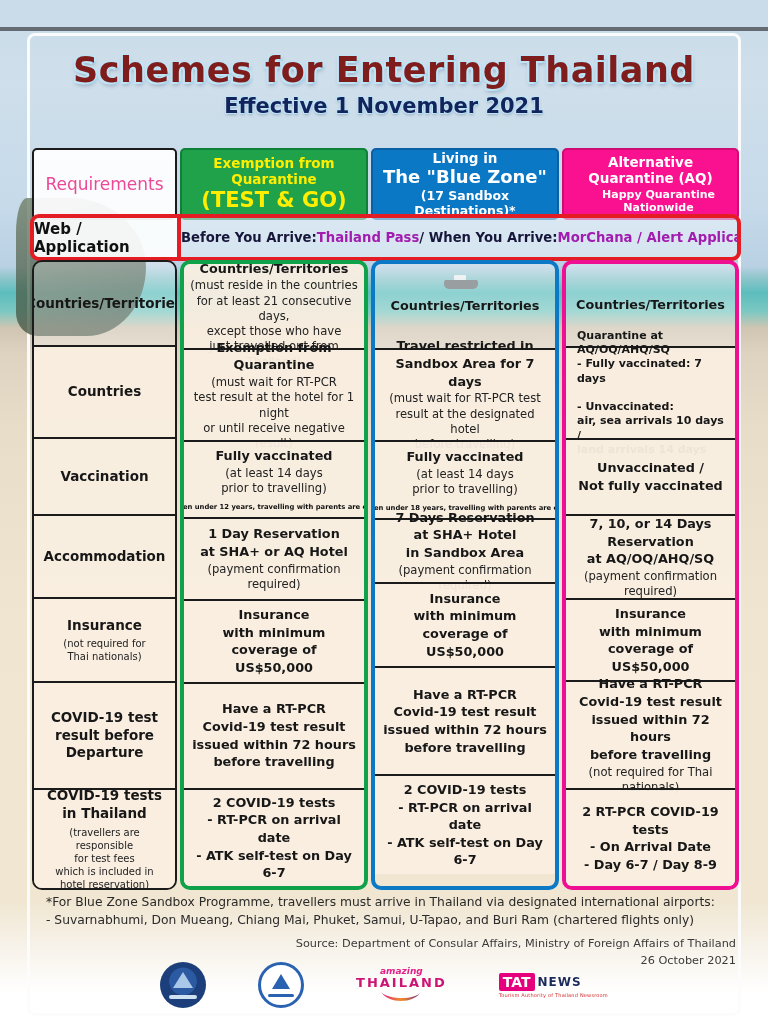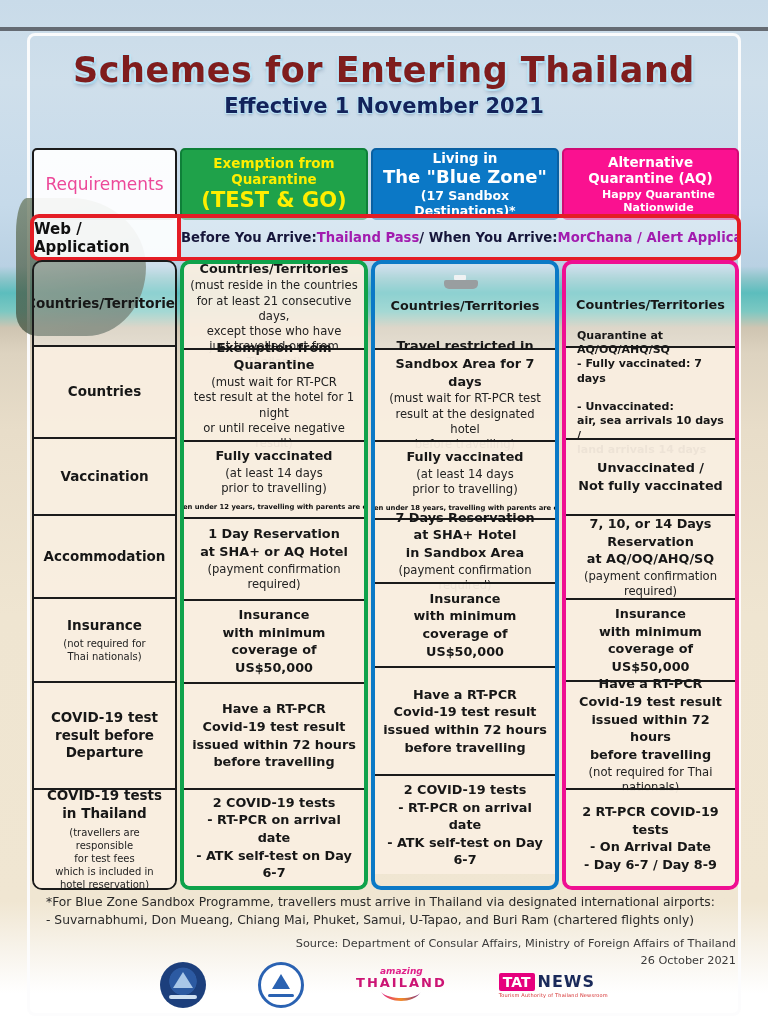--- a/index.html
+++ b/index.html
@@ -90,21 +90,21 @@
   .logo-circle2 { width:46px; height:46px; border-radius:50%; background:#fff; border:3px solid #2a62b2; position:relative; }
   .logo-circle2:before { content:""; position:absolute; left:11px; top:9px; width:0; height:0;
     border-left:9px solid transparent; border-right:9px solid transparent; border-bottom:15px solid #2a62b2; }
   .logo-circle2:after { content:""; position:absolute; left:7px; bottom:8px; width:26px; height:3px; background:#2a62b2; border-radius:2px; }
   .logo-amazing { text-align:center; line-height:1; }
   .logo-amazing .amz { font-size:9px; font-style:italic; color:#e0218a; font-weight:700; }
   .logo-amazing .thl { font-size:13px; font-weight:800; letter-spacing:2px; color:#cc1474; }
   .logo-tat { text-align:left; line-height:1; }
   .logo-tat .row1 { display:flex; align-items:center; gap:3px; }
   .logo-tat .tat { background:#e6007e; color:#fff; font-weight:800; font-size:14px; padding:2px 4px; border-radius:2px; }
-  .logo-tat .news { color:#1a2a5a; font-weight:800; font-size:16px; letter-spacing:1px; }
+  .logo-tat .news { color:#1a2a5a; font-weight:800; font-size:12px; letter-spacing:1px; }
   .logo-tat .tagline { font-size:5px; color:#d42a2a; margin-top:2px; letter-spacing:.2px; }
 </style>
 </head>
 <body>
 
 <div class="top-strip"></div>
 <div class="frame"></div>
 <div class="headland"></div>
 <div class="boat"></div>
 

